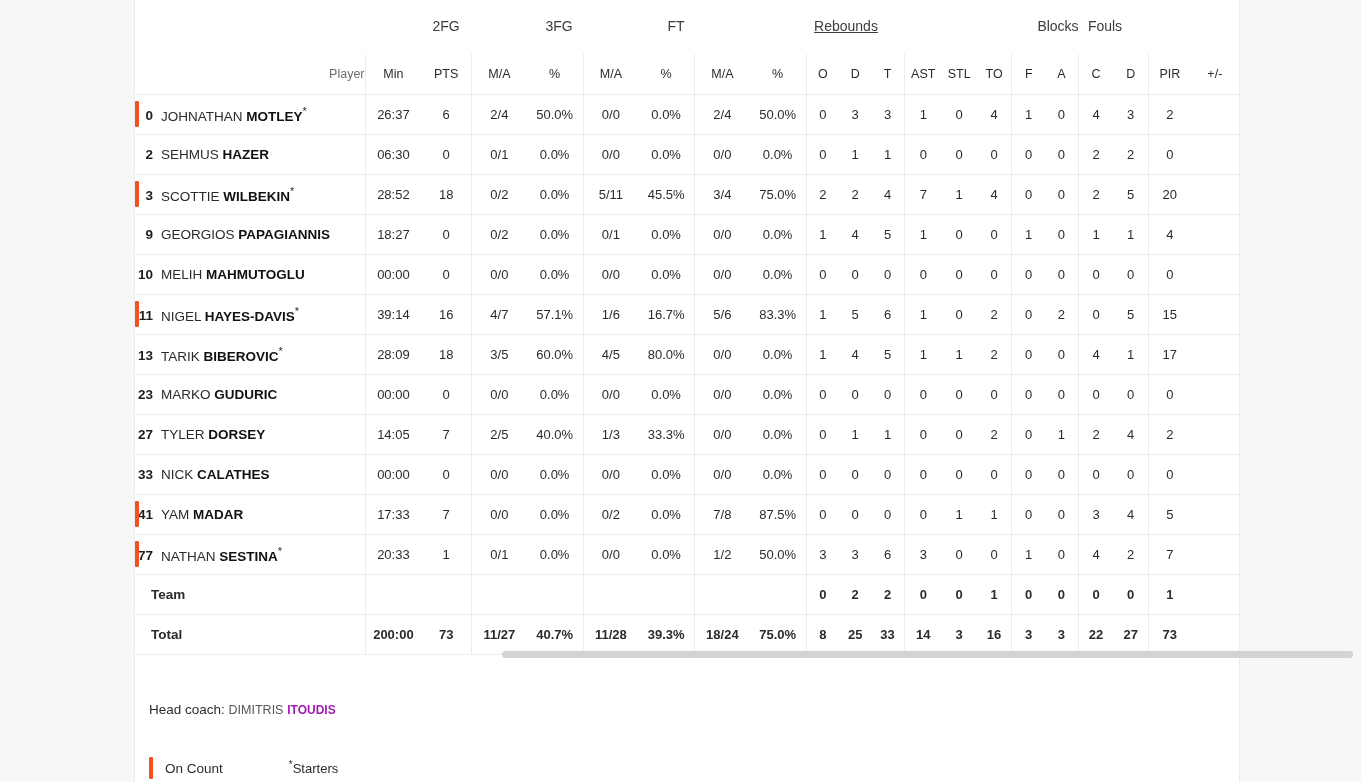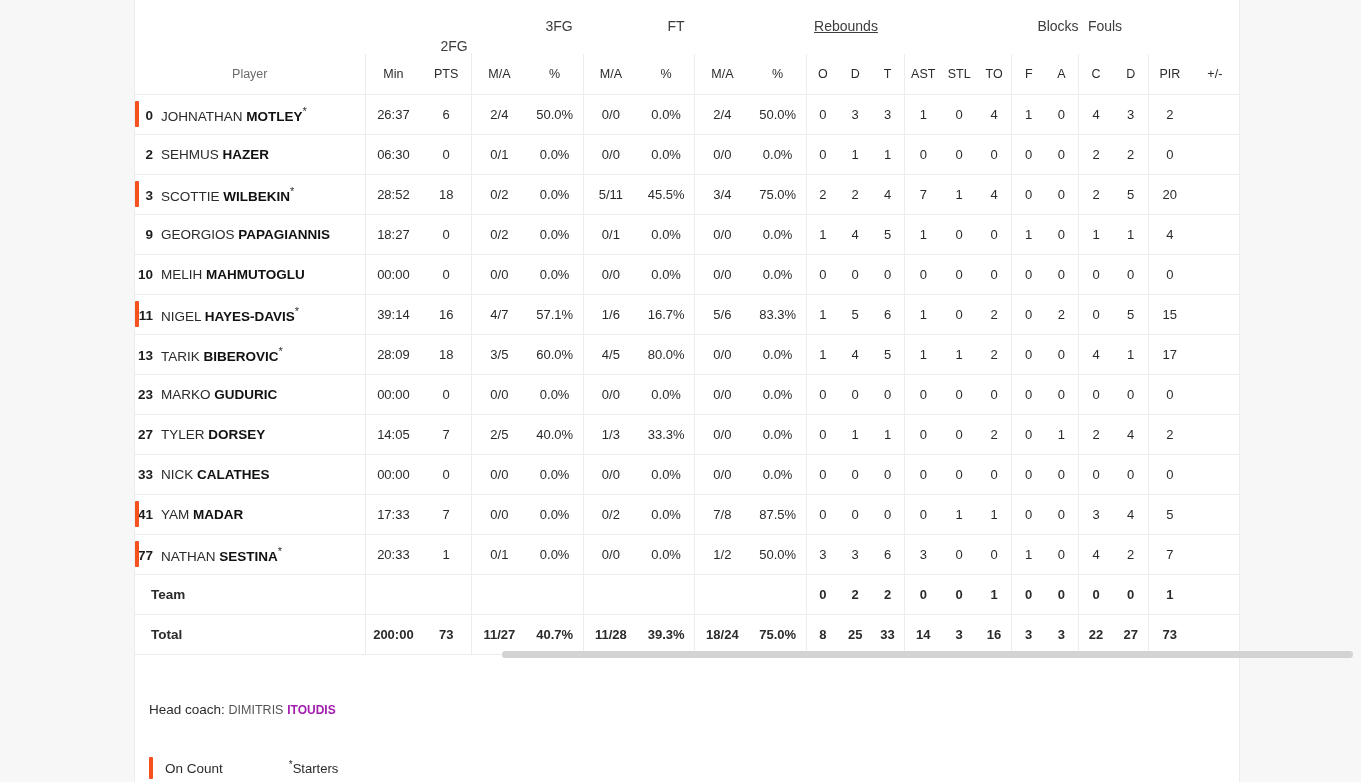--- a/index.html
+++ b/index.html
@@ -68,21 +68,21 @@
     color: #2b2b2b;
   }
   thead th {
     height: 34px;
     font-size: 12.5px;
     color: #6c6c6c;
     border-bottom: 1px solid #ececec;
     text-align: center;
   }
   thead th.player-head {
-    text-align: center;
+    text-align: right;
     padding-left: 0px;
     color: #6c6c6c;
   }
   td.num, th.num { text-align: center; }
   td.player {
     text-align: left;
     position: relative;
     padding-left: 16px;
     white-space: nowrap;
     font-size: 13.5px;
@@ -172,21 +172,21 @@
 <body>
 
 <div class="page">
 
   <div class="left-rail"></div>
   <div class="right-rail"></div>
 
   <div class="content">
 
     <div class="group-band">
-      <div class="group-label" style="left:264px;width:110px;margin-top:20px;">2FG</div>
+      <div class="group-label" style="left:256px;width:110px;">2FG</div>
       <div class="group-label" style="left:369px;width:110px;">3FG</div>
       <div class="group-label" style="left:486px;width:110px;">FT</div>
       <div class="group-label" style="left:631px;width:160px;text-decoration:underline;">Rebounds</div>
       <div class="group-label" style="left:883px;width:80px;">Blocks</div>
       <div class="group-label" style="left:930px;width:80px;">Fouls</div>
     </div>
 
     <table class="stats">
       <colgroup>
         <col style="width:229px">

